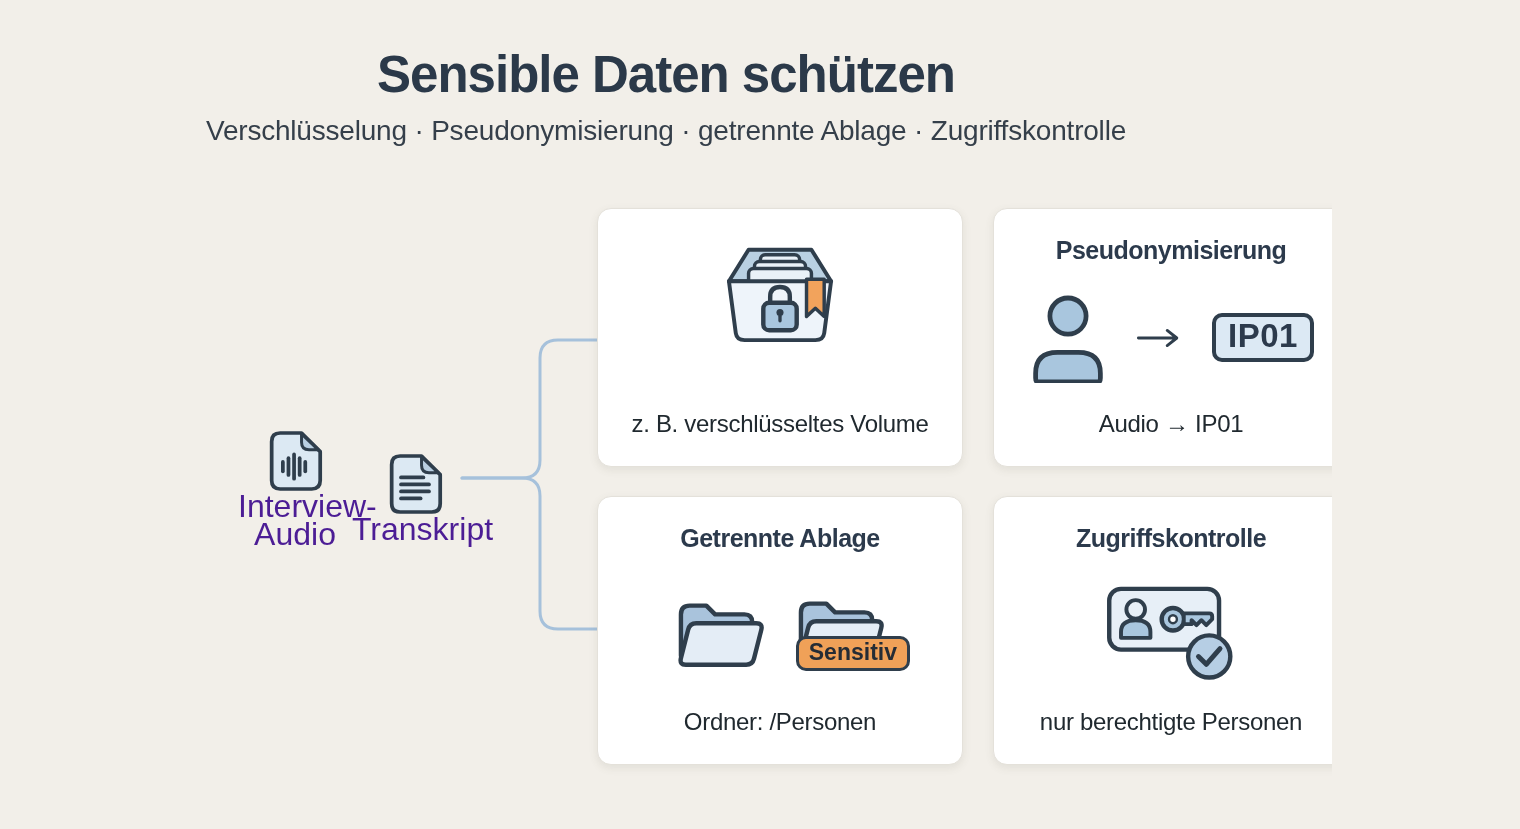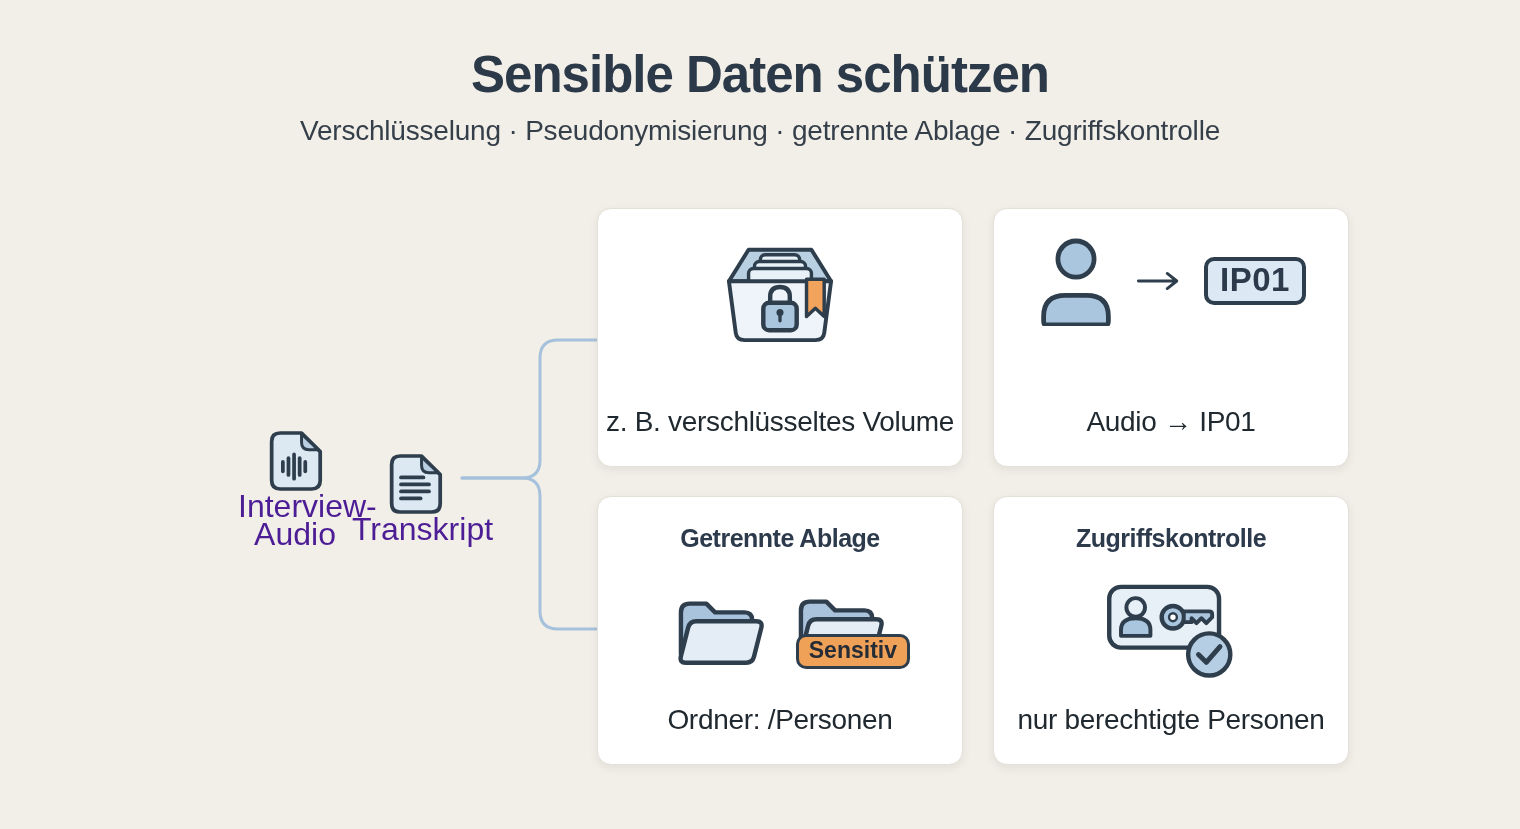--- a/index.html
+++ b/index.html
@@ -1,17 +1,17 @@
 <!DOCTYPE html>
 <html><head>
 <meta charset="utf-8">
 <style>
   html,body{margin:0;padding:0;background:#f2efe9;}
   .stage{
-    position:relative;width:1520px;height:829px;overflow:hidden;
+    position:relative;width:1332px;height:829px;overflow:hidden;
     background:#f2efe9;
     font-family:"Liberation Sans",sans-serif;
     color:#2c3a4c;
   }
   
   .hdr{position:absolute;top:46px;left:0;width:100%;text-align:center;}
   .hdr h1{
     margin:0;font-size:51px;font-weight:700;letter-spacing:-1px;
     color:#2b3949;line-height:1.15;
   }
@@ -37,26 +37,26 @@
   }
   #card-container{left:597px;top:208px;width:366px;height:259px;}
   #card-pseudo{left:993px;top:208px;width:356px;height:259px;}
   #card-storage{left:597px;top:496px;width:366px;height:269px;}
   #card-access{left:993px;top:496px;width:356px;height:269px;}
   .card-title{
     margin:0;font-size:25px;font-weight:700;letter-spacing:-0.5px;
     color:#2c3a4c;white-space:nowrap;
   }
   .card-caption{
-    margin:0;font-size:28px;font-weight:400;letter-spacing:-0.3px;
+    margin:0;font-size:24px;font-weight:400;letter-spacing:-0.3px;
     color:#20292f;white-space:nowrap;
   }
   .icon-row{display:flex;align-items:center;justify-content:center;}
   
-  .pseudo-row{gap:20px;}
+  .pseudo-row{gap:28px;}
   .id-badge{
     display:inline-block;border:4px solid #2f3e4c;border-radius:10px;
     background:#dce9f4;padding:1px 12px 3px;
     font-size:33px;font-weight:700;color:#2c3a4c;letter-spacing:0.5px;line-height:1.1;
   }
   
   .folders-row{gap:24px;justify-content:center;}
   .folder-wrap{position:relative;}
   .folder-badge{
     position:absolute;right:-22px;bottom:4px;
@@ -123,20 +123,21 @@
       <path d="M87 44 H105 V82 L96 73.5 L87 82 Z" fill="#f2a35c" stroke="#2f3e4c" stroke-width="3.5" stroke-linejoin="round"></path>
       <path d="M50 69 V62 Q50 52 60 52 Q70 52 70 62 V69" fill="none" stroke="#2f3e4c" stroke-width="4.5" stroke-linecap="round"></path>
       <rect x="43" y="68" width="34" height="28" rx="6" fill="#a9c6de" stroke="#2f3e4c" stroke-width="4.5"></rect>
       <circle cx="60" cy="78" r="3.6" fill="#2f3e4c"></circle>
       <rect x="58.3" y="80" width="3.4" height="8" rx="1.7" fill="#2f3e4c"></rect>
     </svg>
     <p class="card-caption">z. B. verschlüsseltes Volume</p>
   </section>
 
   <section class="card" id="card-pseudo">
+    <h2 class="card-title">Pseudonymisierung</h2>
     <div class="icon-row pseudo-row">
       <svg width="80" height="90" viewBox="0 0 84 94">
         <circle cx="42" cy="24" r="19" fill="#a9c6de" stroke="#2f3e4c" stroke-width="5"></circle>
         <path d="M10 93 Q8 93 8 89 V84 Q8 62 31 62 H53 Q76 62 76 84 V89 Q76 93 74 93 Z" fill="#a9c6de" stroke="#2f3e4c" stroke-width="5" stroke-linejoin="round"></path>
       </svg>
       <svg width="48" height="28" viewBox="0 0 60 28">
         <path d="M3 14 H50 M39 4.5 L51 14 L39 23.5" fill="none" stroke="#2f3e4c" stroke-width="3.6" stroke-linecap="round" stroke-linejoin="round"></path>
       </svg>
       <span class="id-badge">IP01</span>
     </div>

